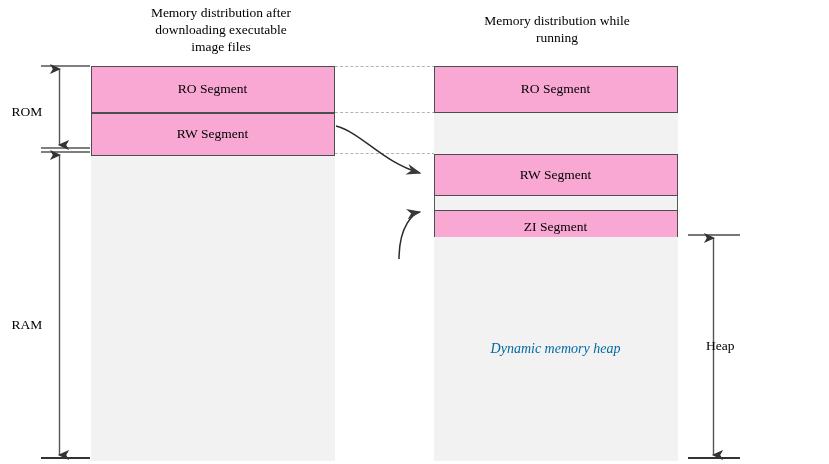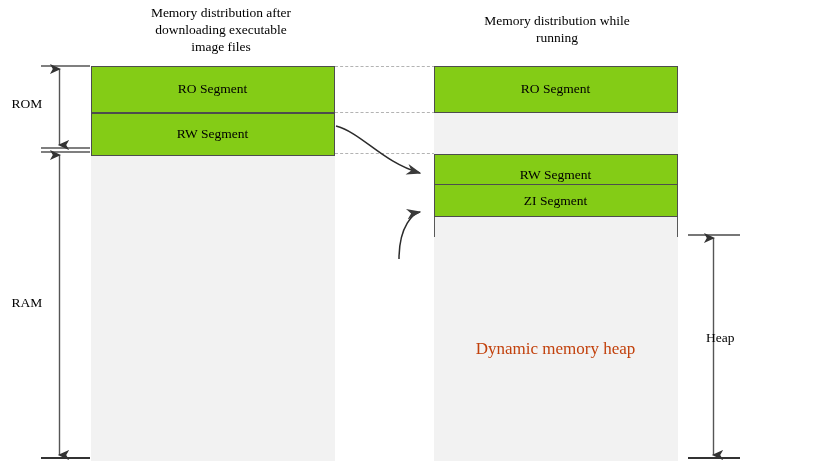--- a/index.html
+++ b/index.html
@@ -36,50 +36,51 @@
   }
   #col-left  { left: 91px;  top: 66px; width: 244px; height: 392px; }
   #col-right { left: 434px; top: 66px; width: 244px; height: 392px; }
 
   .seg {
     position: absolute;
     left: -1.5px;
     width: 244px;
     box-sizing: border-box;
     border: 1.5px solid #4d4d4d;
-    background: #84cc16;
+    background: #f9a8d4;
     display: flex;
     align-items: center;
     justify-content: center;
     font-size: 13.5px;
     color: #000;
   }
   .plainseg {
     position: absolute;
     left: -1.5px;
     width: 244px;
     box-sizing: border-box;
     background: #f2f2f2;
     display: flex;
     align-items: center;
     justify-content: center;
-    font-size: 17px;
-    color: #c2410c;
+    font-size: 14px;
+    color: #0369a1;
+    font-style: italic;
   }
 
   
   #l-ro { top: -1.5px; height: 47px; }
   #l-rw { top: 45.5px; height: 43px; }
   #l-free { top: 88.5px; height: 305px; }
 
   
   #r-ro { top: -1.5px; height: 47px; }
   #r-gap { top: 45.5px; height: 41px; }
   #r-rw { top: 86.5px; height: 42px; }
-  #r-zi { top: 117px; height: 33px; }
+  #r-zi { top: 143px; height: 33px; }
   #r-heap { top: 169.5px; height: 224px; }
 
   
   .guide {
     position: absolute;
     height: 0;
     border-top: 1px dashed #b3b3b3;
   }
   #guide-1 { left: 335px; top: 66px;  width: 100px; }
   #guide-2 { left: 335px; top: 112px; width: 100px; }
@@ -94,23 +95,24 @@
   }
 
   
   .sidelabel {
     position: absolute;
     font-size: 13.5px;
     color: #000;
     text-align: center;
     line-height: 16px;
     white-space: pre-line;
+    margin-top: 8px;
   }
   #label-rom  { left: 4px;  top: 96px;  width: 46px; }
-  #label-ram  { left: 4px;  top: 295px; width: 46px; }
+  #label-ram  { left: 4px;  top: 309px; width: 46px; }
   #label-zi-end { left: 733px; top: 228px; width: 94px; }
   #label-heap { left: 706px; top: 330px; width: 64px; text-align: left; }
 </style>
 </head>
 <body>
 
 <div id="canvas">
 
   <div class="title" id="title-left">Memory distribution after
 downloading executable

